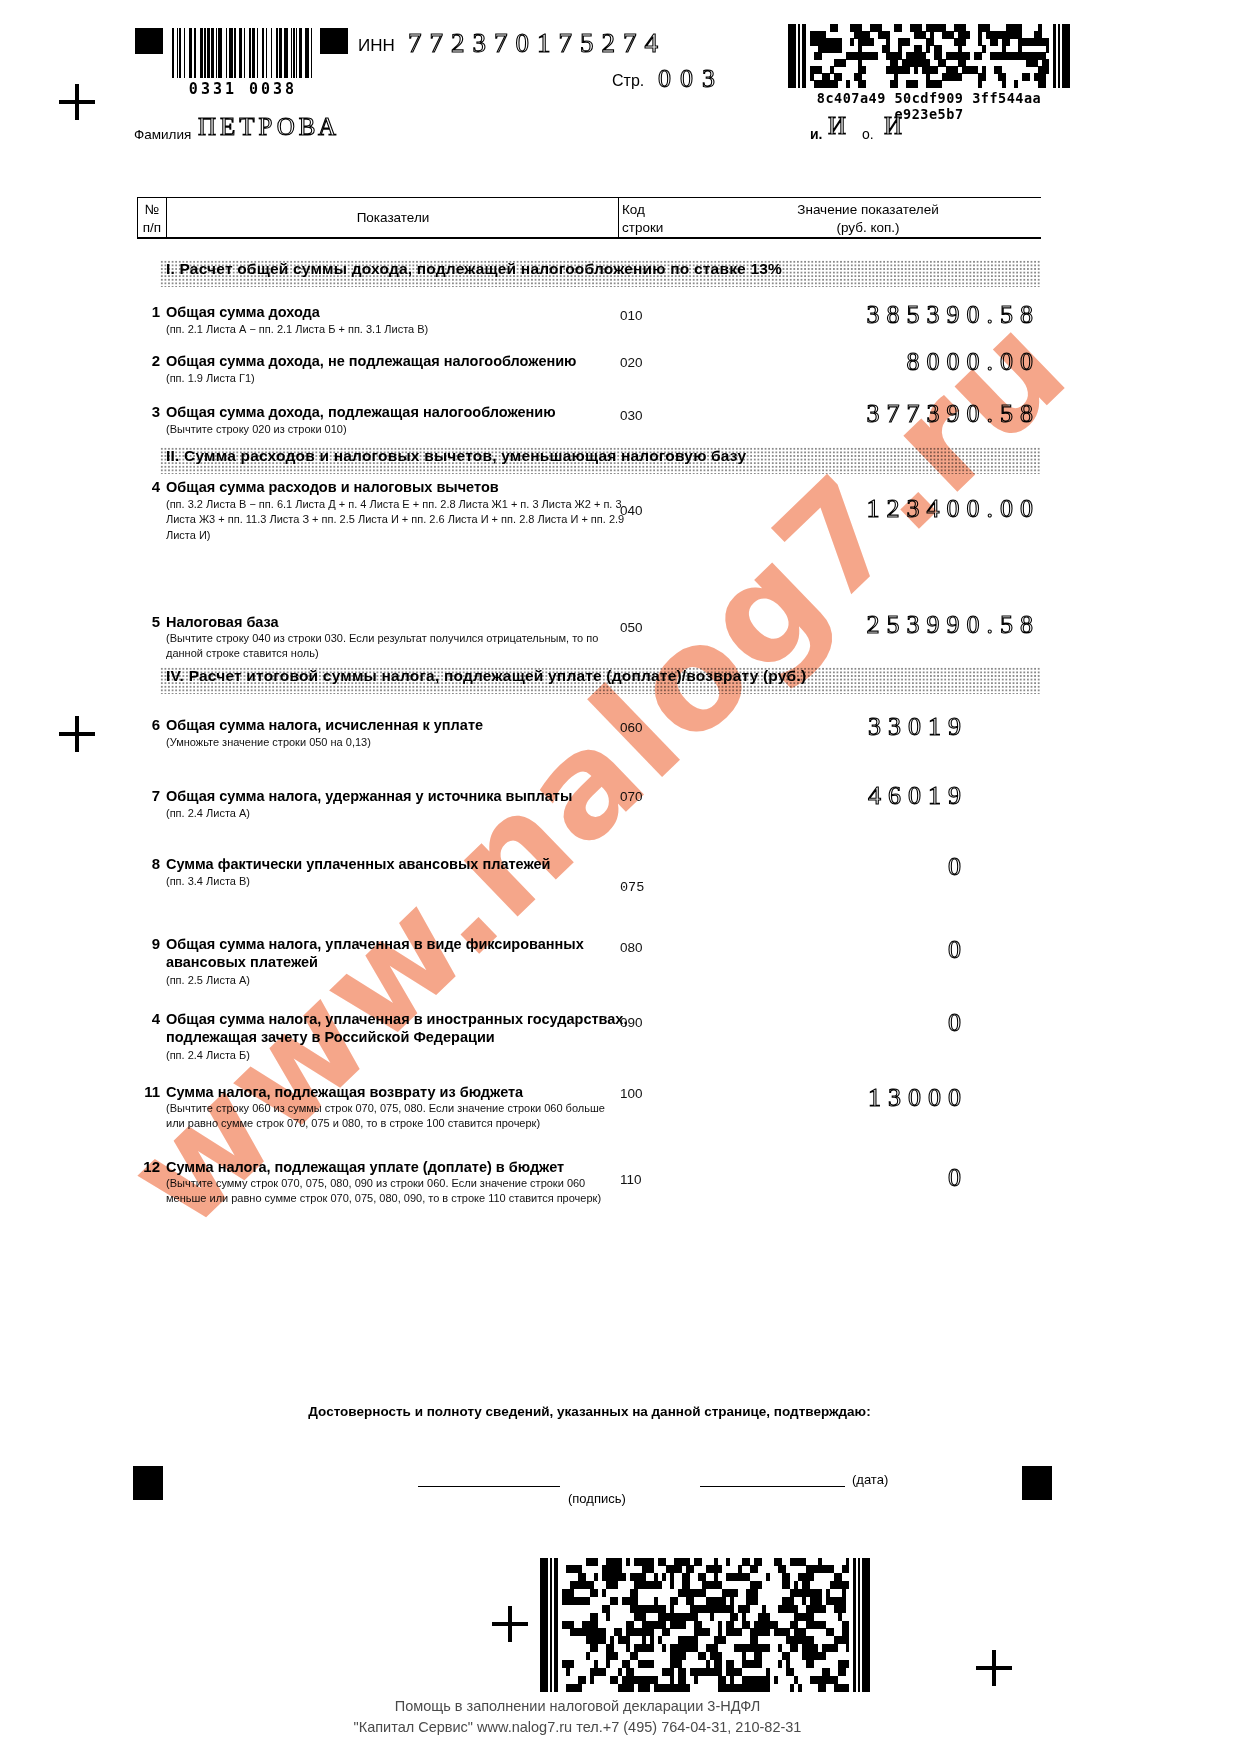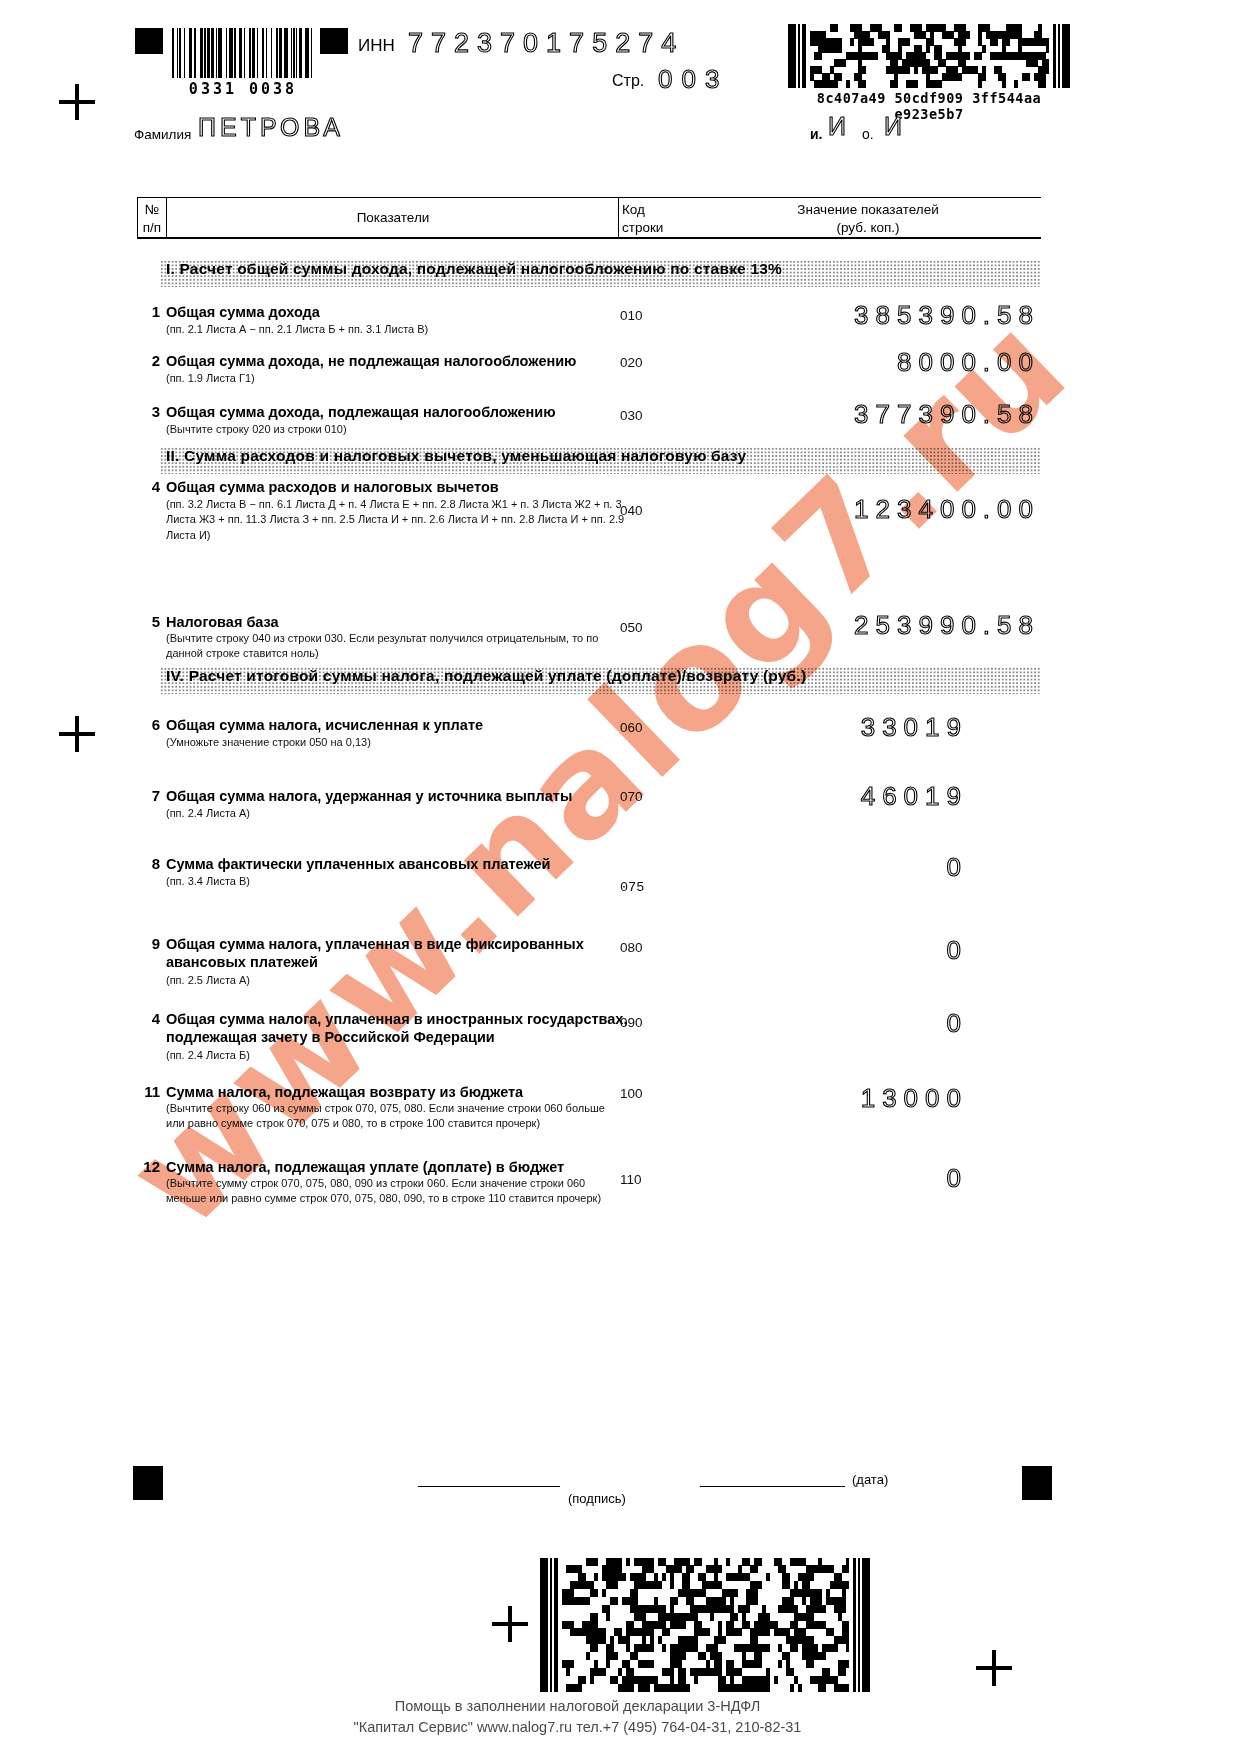--- a/index.html
+++ b/index.html
@@ -1,20 +1,20 @@
 <!DOCTYPE html>
 <html><head>
 <meta charset="utf-8">
 <style>
   html,body{margin:0;padding:0;background:#fff;}
   #page{position:relative;width:1240px;height:1755px;background:#fff;overflow:hidden;
         font-family:"Liberation Sans",sans-serif;color:#000;}
   .abs{position:absolute;}
   
-  .ocr{font-family:Liberation Sans, sans-serif;color:#000;
+  .ocr{font-family:Liberation Serif, serif;color:#000;
        -webkit-text-fill-color:#fff;-webkit-text-stroke:1.1px #000;}
   .sq{position:absolute;background:#000;}
   
   .cross{position:absolute;width:36px;height:36px;}
   .cross:before{content:"";position:absolute;left:0;right:0;top:16px;height:4px;background:#000;}
   .cross:after{content:"";position:absolute;top:0;bottom:0;left:16px;width:4px;background:#000;}
   
   .band{position:absolute;left:160px;width:880px;height:27px;
         background-image:radial-gradient(circle,#8a8a8a 0.8px,transparent 0.95px);
         background-size:3.6px 3.6px;display:flex;align-items:flex-start;}
@@ -395,20 +395,21 @@
   </div>
 
   <div>
     <div class="rownum" style="top:1158px;">12</div>
     <div class="rowtitle" style="top:1158px;">Сумма налога, подлежащая уплате (доплате) в бюджет</div>
     <div class="rownote" style="top:1176px;">(Вычтите сумму строк 070, 075, 080, 090 из строки 060. Если значение строки 060 меньше или равно сумме строк 070, 075, 080, 090, то в строке 110 ставится прочерк)</div>
     <div class="rowcode" style="top:1172px;">110</div>
     <div class="rowval ocr v-int" style="top:1163px;">0</div>
   </div>
 
+  <div class="abs" style="left:137px;top:1404px;width:905px;text-align:center;font-weight:bold;font-size:13.5px;">Достоверность и полноту сведений, указанных на данной странице, подтверждаю:</div>
   <div class="abs sigline" style="left:418px;top:1472px;width:142px;height:14px;"></div>
   <span class="abs" style="left:568px;top:1472px;font-size:13px;margin-top:19px;">(подпись)</span>
   <div class="abs sigline" style="left:700px;top:1472px;width:145px;height:14px;"></div>
   <span class="abs" style="left:852px;top:1472px;font-size:13px;">(дата)</span>
 
   <div class="sq" style="left:133px;top:1466px;width:30px;height:34px;"></div>
   <div class="sq" style="left:1022px;top:1466px;width:30px;height:34px;"></div>
 
   <div class="cross" style="left:492px;top:1606px;"></div>
   <div class="cross" style="left:976px;top:1650px;"></div>

